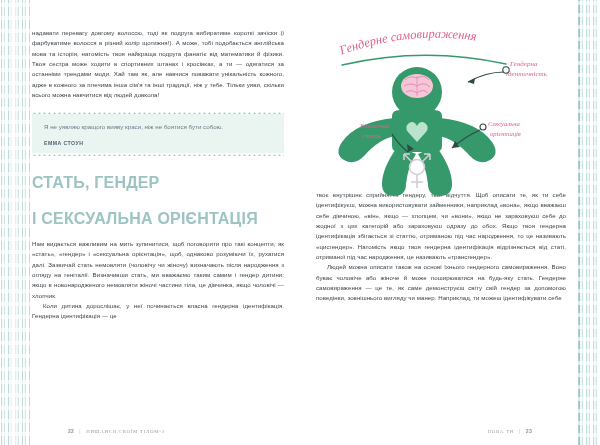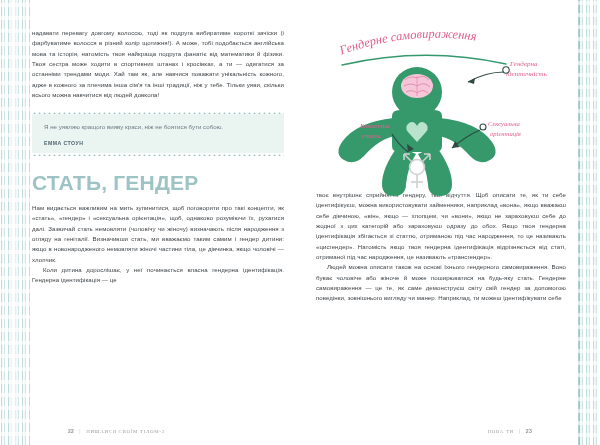--- a/index.html
+++ b/index.html
@@ -65,21 +65,21 @@
     background-image:radial-gradient(circle, #9ec6c6 0.9px, rgba(0,0,0,0) 1.1px);
     background-size:5px 3px;background-repeat:repeat-x;background-position:0 1px;}
   .quote-box{background:#eaf4f0;padding:8px 10px 7px 12px;}
   .quote-text{font-size:6.2px;line-height:10.5px;color:#6c7c88;margin:0;}
   .quote-author{font-size:5.2px;font-weight:bold;color:#4f6570;
     letter-spacing:.45px;margin-top:7px;}
 
   
   .sec-head{margin-top:13px;margin-bottom:11px;}
   .sec-head div{
-    font-size:21px;line-height:18px;font-weight:bold;
+    font-size:16px;line-height:18px;font-weight:bold;
     color:#9dc3c4;letter-spacing:.2px;
     font-family:"Liberation Sans", sans-serif;
     margin-top:18px;
   }
 
   
   .footer{position:absolute;bottom:11px;display:flex;align-items:center;gap:5px;
     font-size:4.9px;color:#9a9fa4;letter-spacing:.7px;}
   .footer-left{left:36px;}
   .footer-right{right:34px;}
@@ -110,20 +110,21 @@
       <div class="dots"></div>
       <div class="quote-box">
         <p class="quote-text">Я не уявляю кращого вияву краси, ніж не боятися бути собою.</p>
         <div class="quote-author">ЕММА СТОУН</div>
       </div>
       <div class="dots"></div>
     </div>
 
     <div class="sec-head">
       <div>СТАТЬ, ГЕНДЕР</div>
+      <div>І СЕКСУАЛЬНА ОРІЄНТАЦІЯ</div>
     </div>
 
     <div class="body-text">
       <p>Нам видається важливим на мить зупинитися, щоб поговорити про такі концепти, як «стать», «гендер» і «сексуальна орієнтація», щоб, однаково розуміючи їх, рухатися далі. Зазвичай стать немовляти (чоловічу чи жіночу) визначають після народження з огляду на геніталії. Визначивши стать, ми вважаємо таким самим і гендер дитини: якщо в новонародженого немовляти жіночі частини тіла, це дівчинка, якщо чоловічі — хлопчик.</p>
       <p class="ind">Коли дитина дорослішає, у неї починається власна гендерна ідентифікація. Гендерна ідентифікація — це</p>
     </div>
 
     <div class="footer footer-left">
       <span class="num">22</span>
       <span class="sep">|</span>

